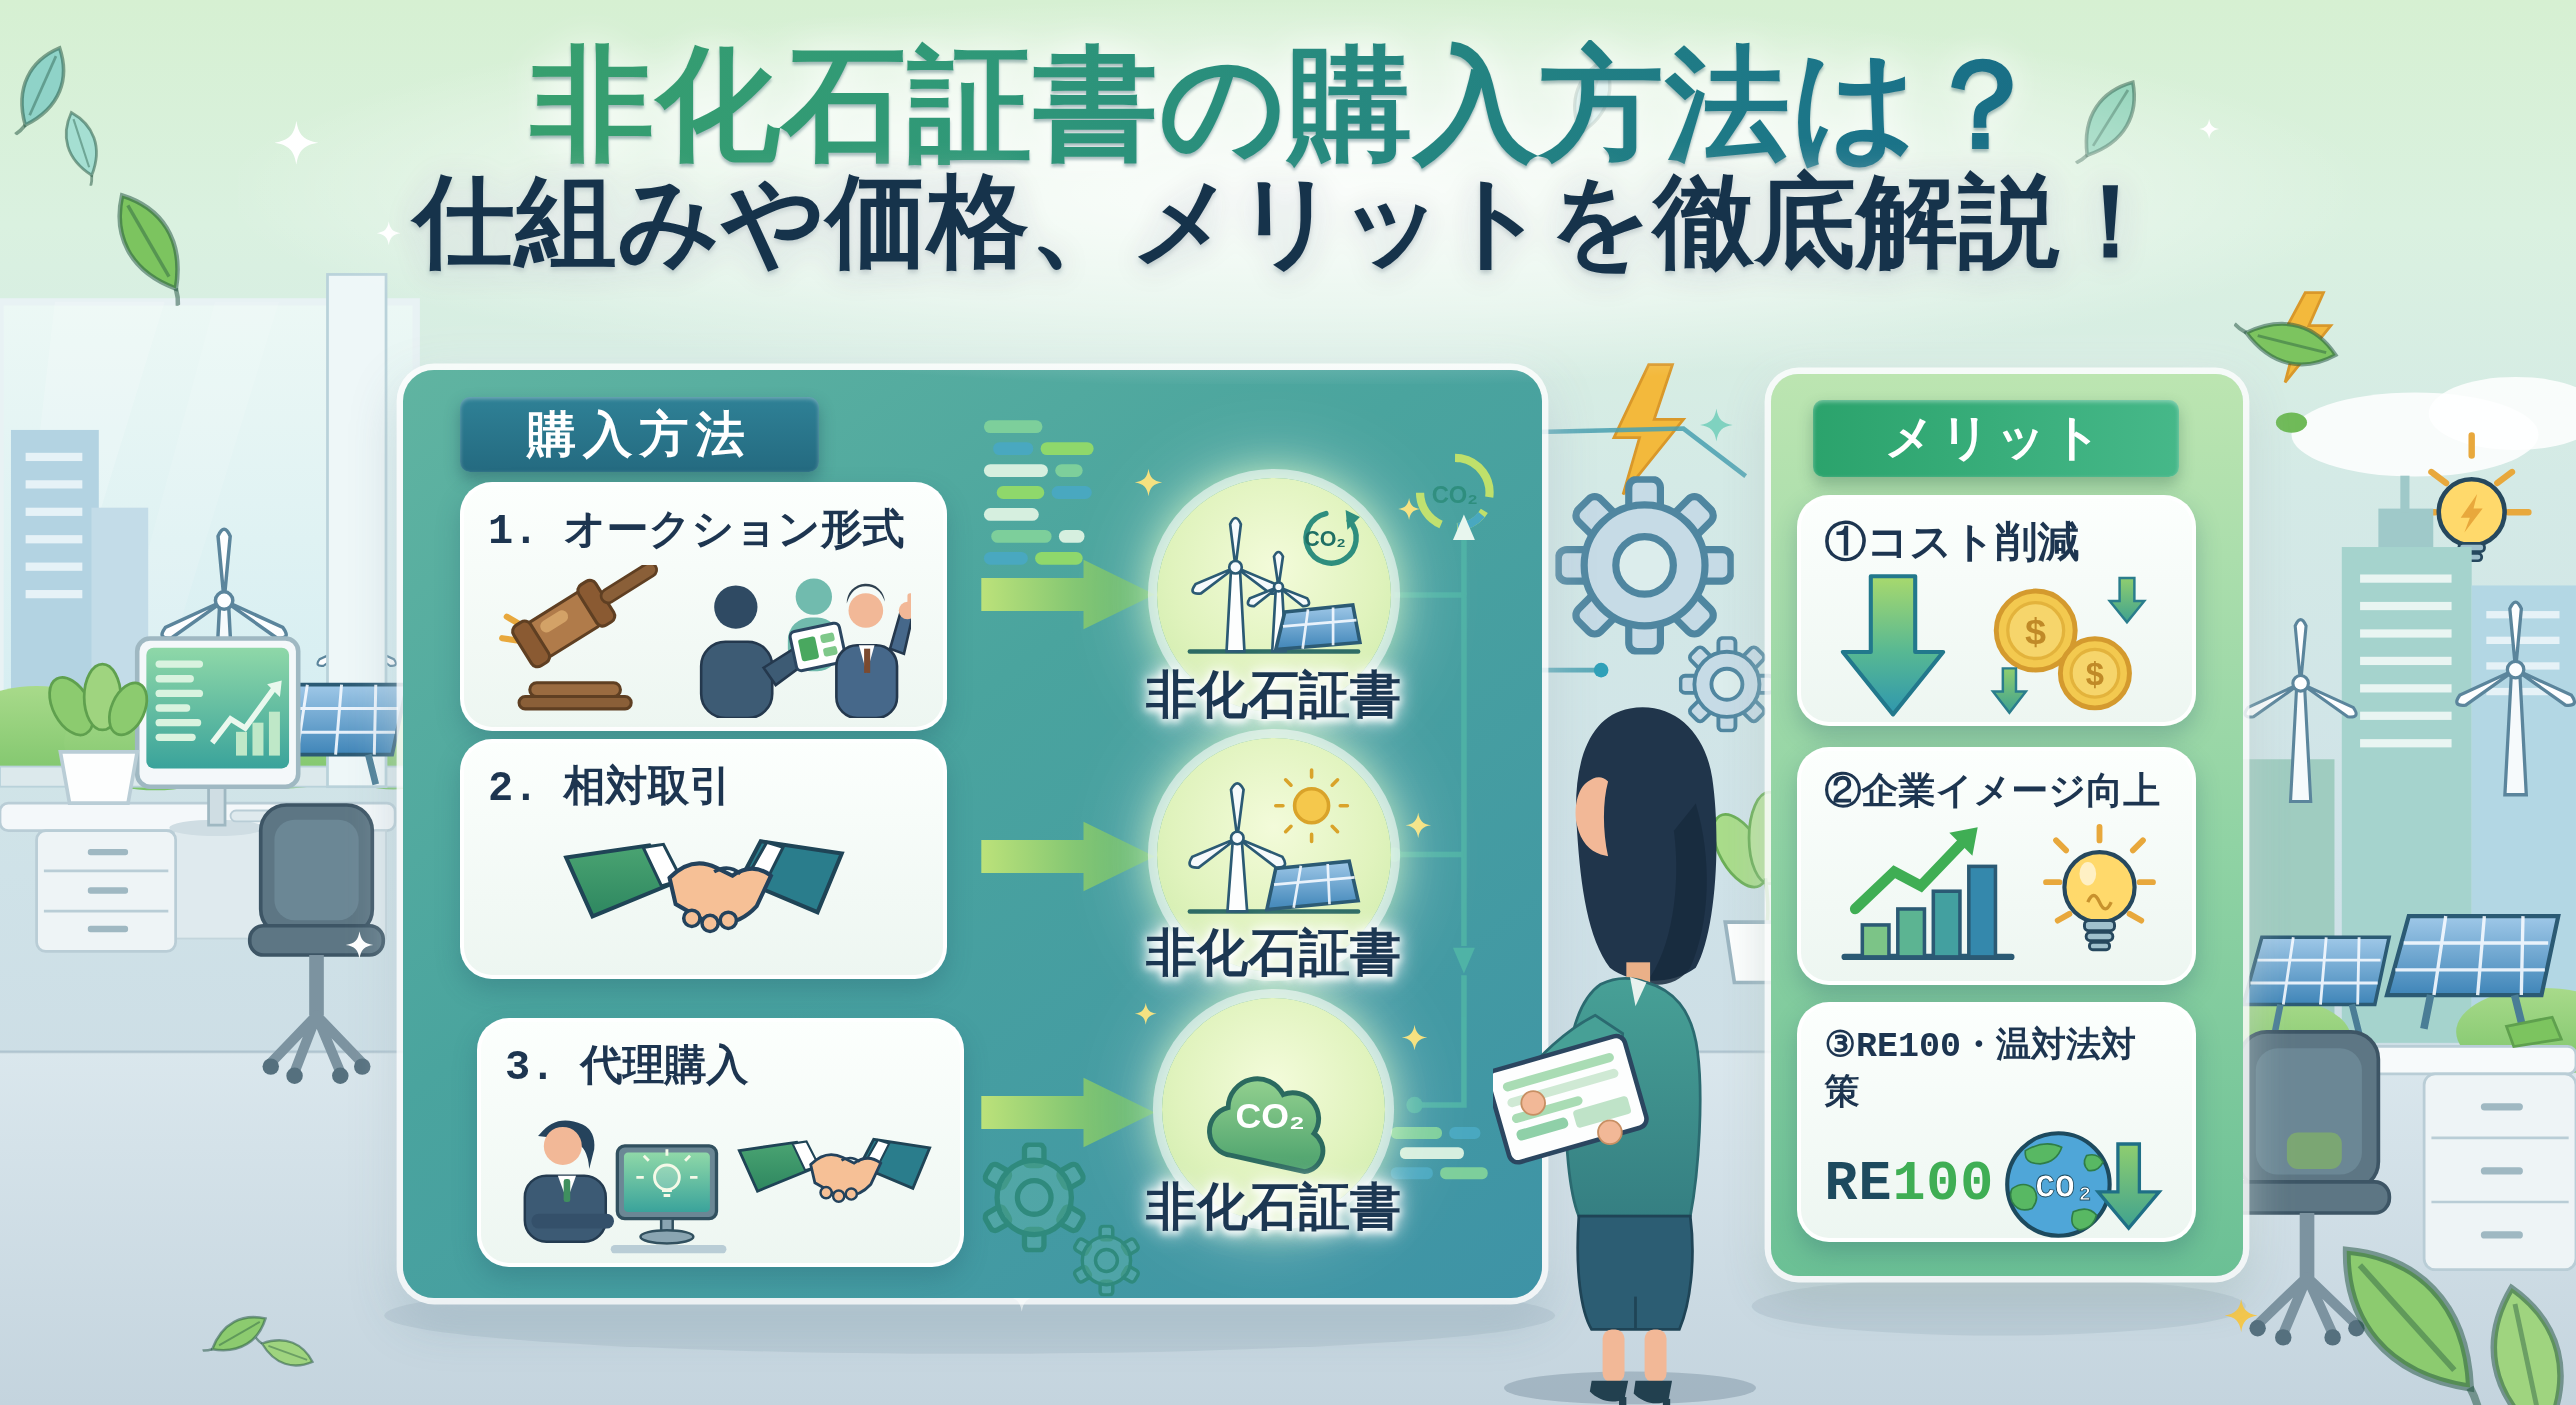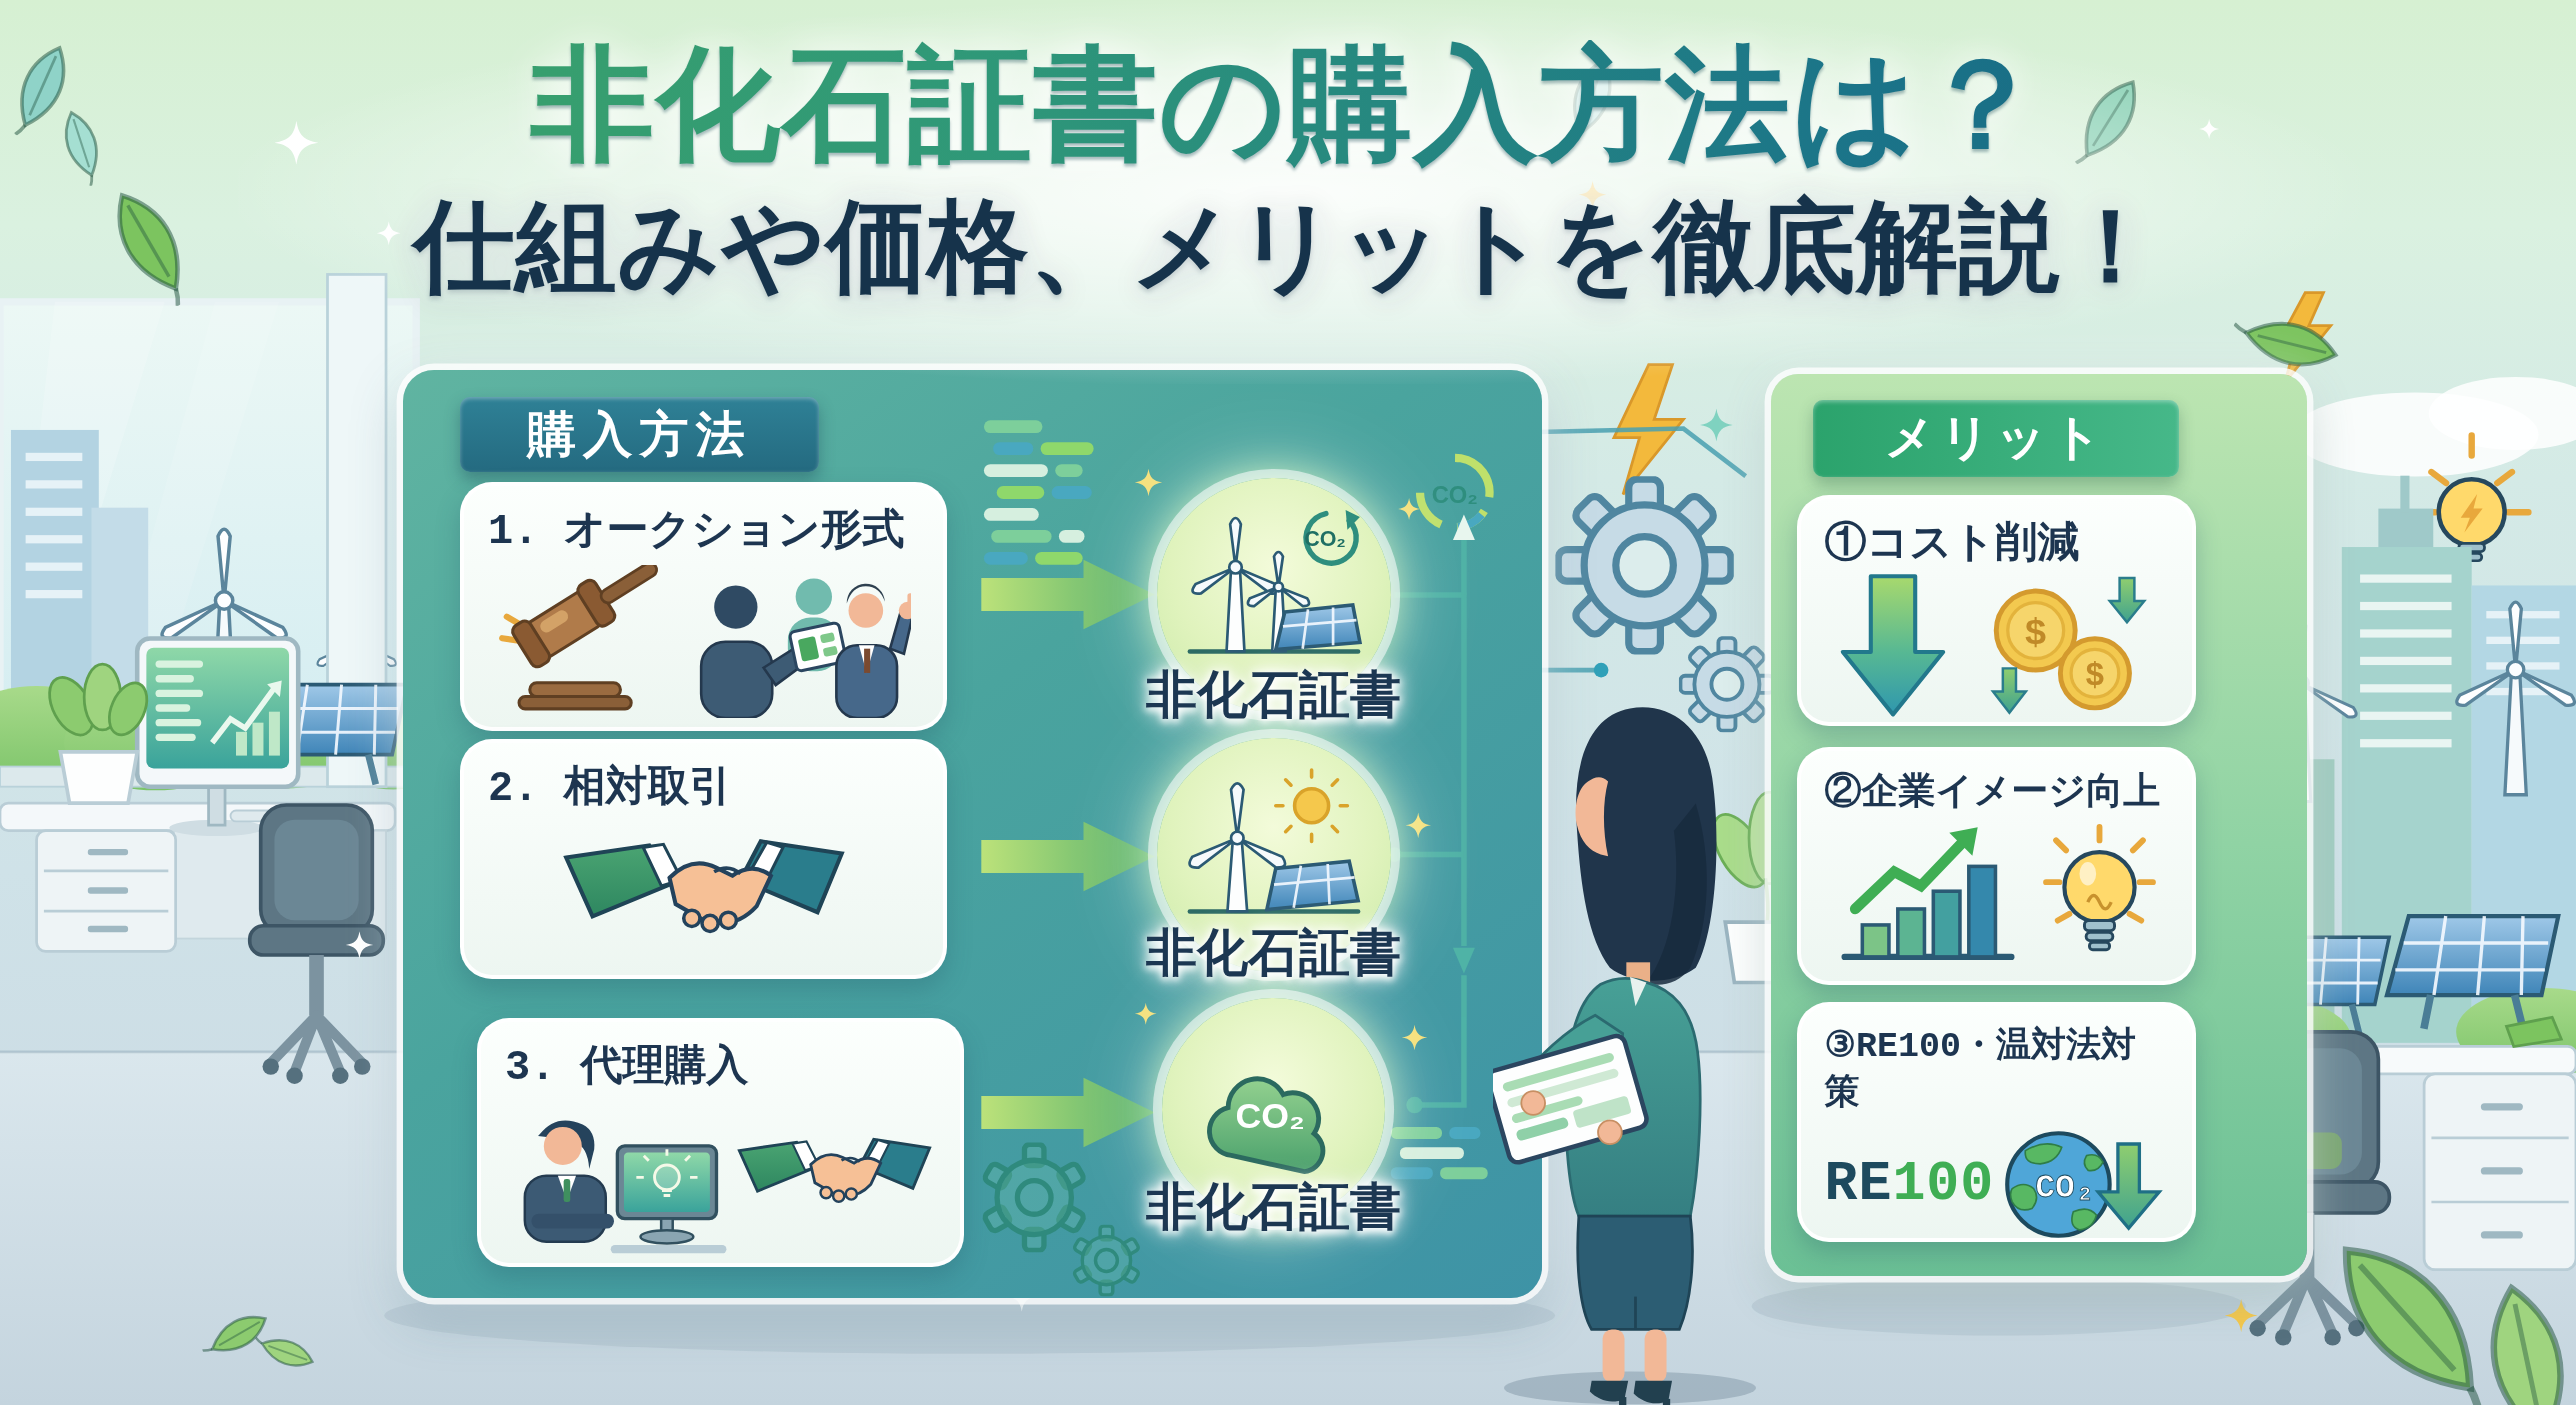--- a/index.html
+++ b/index.html
@@ -8,28 +8,28 @@
     background:linear-gradient(180deg,#d6f0d2 0%,#daf1e0 16%,#d4eae6 34%,#cfe2e8 62%,#c9d7e1 100%);}
   svg{display:block}
   .bg{position:absolute;inset:0;z-index:0}
   .title-glow{position:absolute;left:238px;top:0;width:2122px;height:384px;z-index:3;
     background:radial-gradient(ellipse at 50% 50%,rgba(255,255,255,.9) 0%,rgba(255,255,255,.45) 45%,rgba(255,255,255,0) 72%);}
   .title{position:absolute;left:0;right:0;top:40px;text-align:center;z-index:4;line-height:1.04;}
   .t1{font-size:124px;font-weight:900;letter-spacing:1.8px;
     background:linear-gradient(90deg,#41a763 0%,#2f9878 38%,#1b7489 72%,#145e7c 100%);
     -webkit-background-clip:text;background-clip:text;color:transparent;
     filter:drop-shadow(0 3.7px 1.8px rgba(18,68,80,.35)) drop-shadow(0 0 18.3px rgba(255,255,255,.95));}
-  .t2{font-size:101px;font-weight:900;letter-spacing:0.9px;color:#16334b;margin-top:25px;
+  .t2{font-size:101px;font-weight:900;letter-spacing:0.9px;color:#16334b;margin-top:0;
     filter:drop-shadow(0 0 16.5px rgba(255,255,255,.95)) drop-shadow(0 3.7px 2.7px rgba(20,50,70,.3));}
   
   .panel{position:absolute;border-radius:31px;z-index:2;}
   .panel-purchase{left:403px;top:370px;width:1139px;height:928px;
     background:linear-gradient(145deg,#60b4a1 0%,#4aa49e 42%,#3e93a6 100%);
     box-shadow:0 0 0 6.4px rgba(255,255,255,.78),0 0 55px rgba(255,255,255,.55),0 18.3px 50px rgba(50,100,120,.35);}
-  .panel-merit{left:1771px;top:374px;width:536px;height:902px;border-radius:27.4px;
+  .panel-merit{left:1771px;top:374px;width:472px;height:902px;border-radius:27.4px;
     background:linear-gradient(180deg,#bce5b1 0%,#90d3a4 52%,#6bc095 100%);
     box-shadow:0 0 0 6.4px rgba(255,255,255,.78),0 0 50px rgba(255,255,255,.5),0 16.5px 46px rgba(60,110,100,.32);}
   .deco{position:absolute;inset:0;width:100%;height:100%;}
   .badge{position:absolute;border-radius:10px;display:flex;align-items:center;justify-content:center;
     color:#fff;font-weight:900;z-index:2;}
   .badge-purchase{left:57px;top:27.4px;width:359px;height:75px;font-size:49px;letter-spacing:7.3px;
     background:linear-gradient(180deg,#2f8196,#246a80);
     box-shadow:0 7.3px 14.6px rgba(20,60,80,.35),inset 0 1.8px 4.6px rgba(255,255,255,.35);}
   .badge-merit{left:42px;top:25.6px;width:366px;height:77px;font-size:49px;letter-spacing:5.5px;
     background:linear-gradient(90deg,#2ba36c,#46b889);

